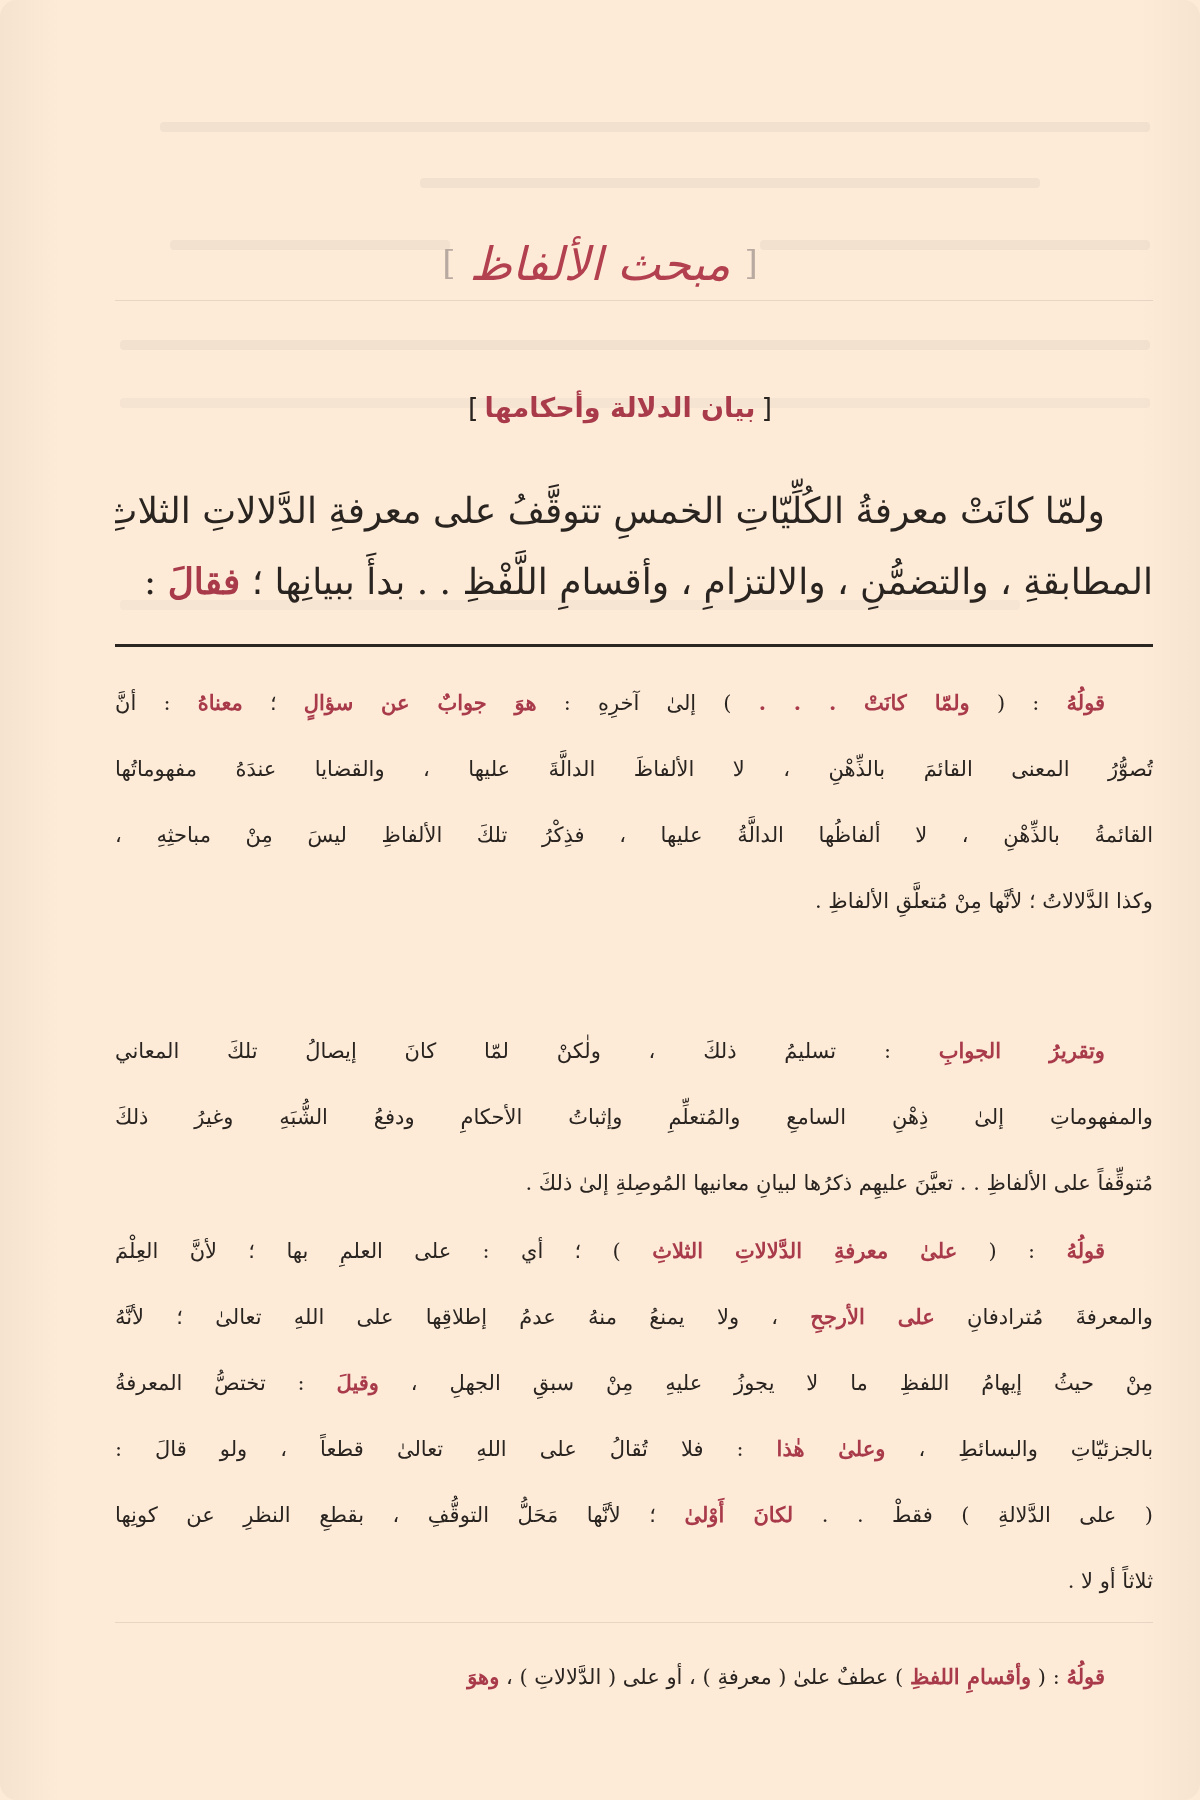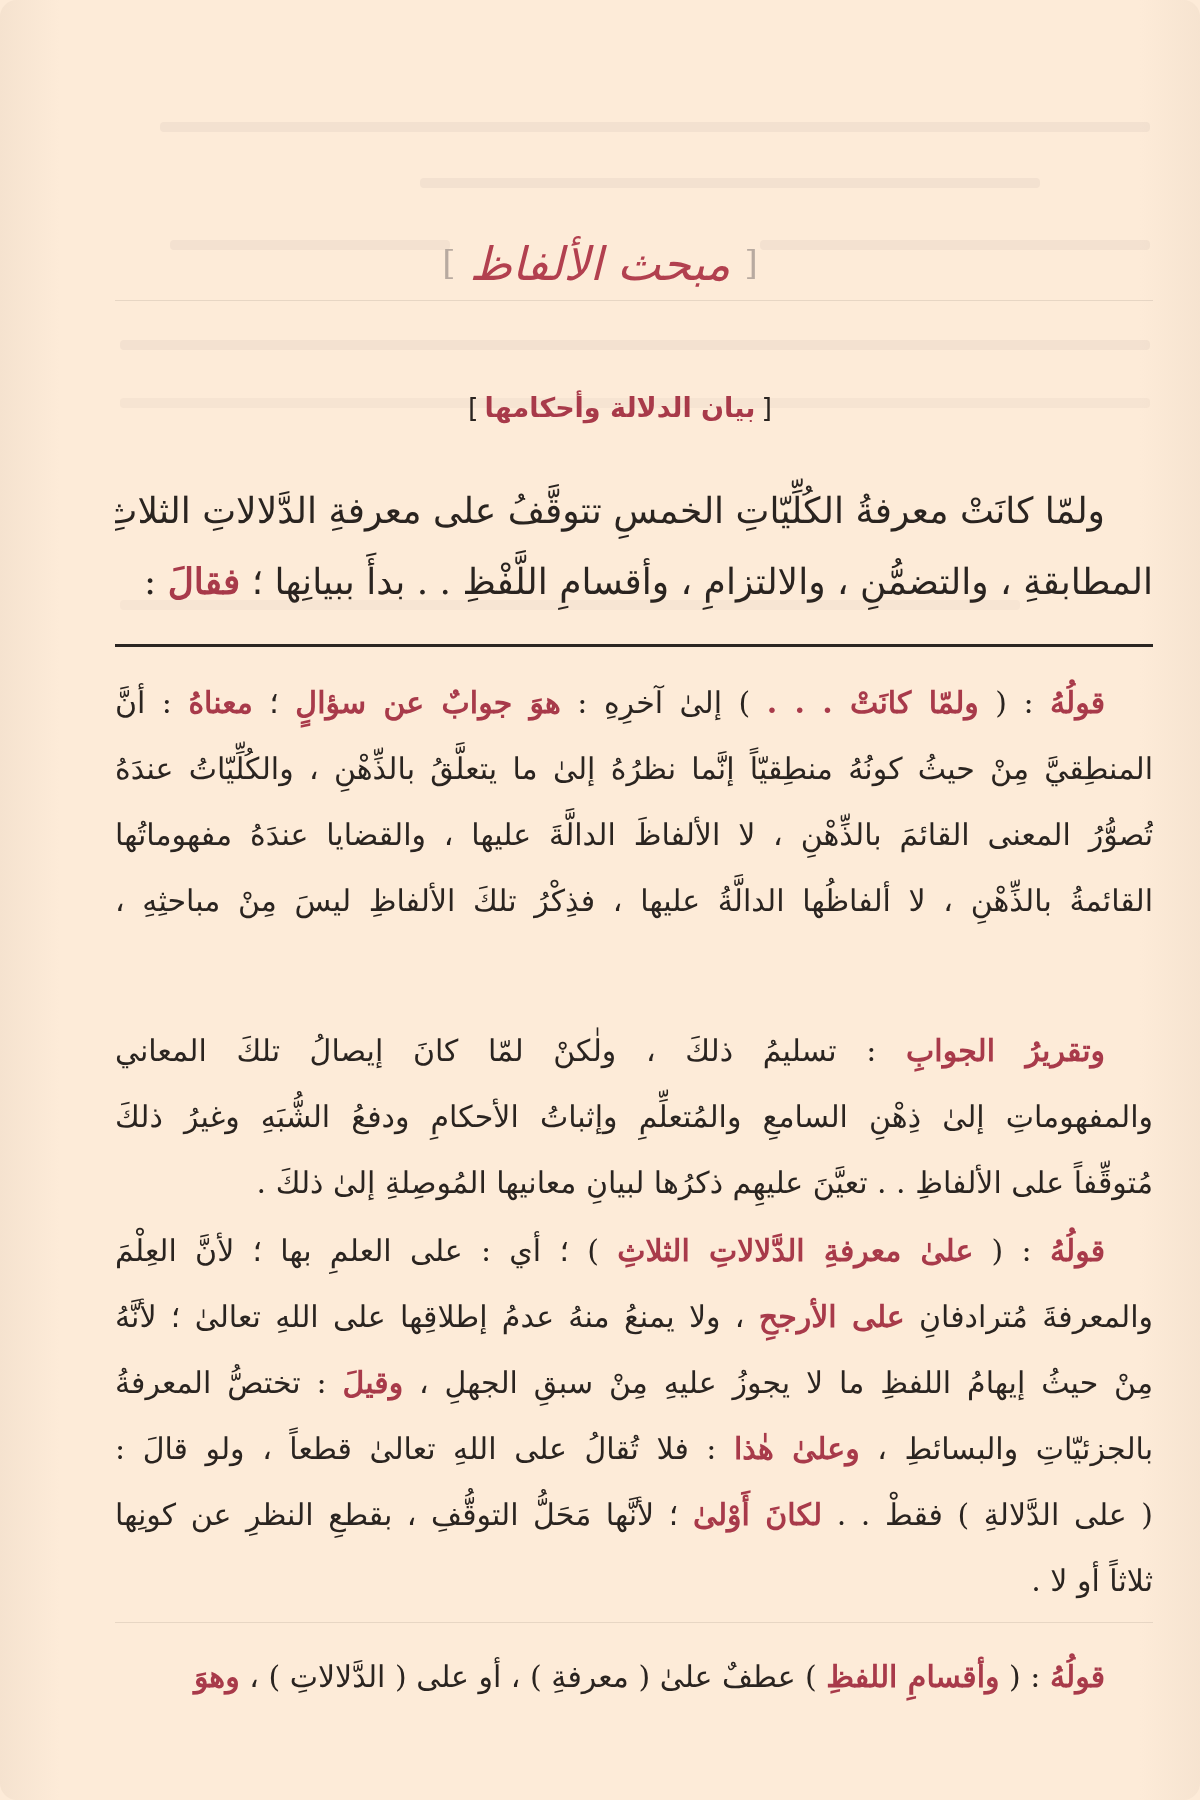--- a/index.html
+++ b/index.html
@@ -72,21 +72,21 @@
     .block {
       position: absolute;
       left: 115px;
       width: 1038px;
       direction: rtl;
     }
     .line {
       display: block;
       height: 66px;
       line-height: 66px;
-      font-size: 30px;
+      font-size: 21px;
       white-space: nowrap;
       text-align: justify;
       text-align-last: justify;
       overflow: hidden;
     }
     .line.last {
       text-align-last: right;
     }
     .line.indent {
       padding-right: 48px;
@@ -152,23 +152,23 @@
 
   <div class="block main-block">
       <span class="line indent"><span>ولمّا كانَتْ معرفةُ الكُلِّيّاتِ الخمسِ تتوقَّفُ على معرفةِ الدَّلالاتِ الثلاثِ :</span></span>
       <span class="line last"><span>المطابقةِ ، والتضمُّنِ ، والالتزامِ ، وأقسامِ اللَّفْظِ . . بدأَ ببيانِها ؛ </span><span class="accent">فقالَ</span><span> :</span></span>
     </div>
 
   <div class="separator"></div>
 
   <div class="block c1">
       <span class="line indent"><span class="accent">قولُهُ</span><span> : ( </span><span class="accent">ولمّا كانَتْ . . .</span><span> ) إلىٰ آخرِهِ : </span><span class="accent">هوَ جوابٌ عن سؤالٍ</span><span> ؛ </span><span class="accent">معناهُ</span><span> : أنَّ</span></span>
-      <span class="line"><span>المنطِقيَّ مِنْ حيثُ كونُهُ منطِقيّاً إنَّما نظرُهُ إلىٰ ما يتعلَّقُ بالذِّهْنِ ، والكُلِّيّاتُ عندَهُ</span></span>
       <span class="line"><span>تُصوُّرُ المعنى القائمَ بالذِّهْنِ ، لا الألفاظَ الدالَّةَ عليها ، والقضايا عندَهُ مفهوماتُها</span></span>
       <span class="line"><span>القائمةُ بالذِّهْنِ ، لا ألفاظُها الدالَّةُ عليها ، فذِكْرُ تلكَ الألفاظِ ليسَ مِنْ مباحثِهِ ،</span></span>
+      <span class="line last"><span>وكذا الدَّلالاتُ ؛ لأنَّها مِنْ مُتعلَّقِ الألفاظِ .</span></span>
     </div>
   <div class="block c2">
       <span class="line indent"><span class="accent">وتقريرُ الجوابِ</span><span> : تسليمُ ذلكَ ، ولٰكنْ لمّا كانَ إيصالُ تلكَ المعاني</span></span>
       <span class="line"><span>والمفهوماتِ إلىٰ ذِهْنِ السامعِ والمُتعلِّمِ وإثباتُ الأحكامِ ودفعُ الشُّبَهِ وغيرُ ذلكَ</span></span>
       <span class="line last"><span>مُتوقِّفاً على الألفاظِ . . تعيَّنَ عليهِم ذكرُها لبيانِ معانيها المُوصِلةِ إلىٰ ذلكَ .</span></span>
     </div>
   <div class="block c3">
       <span class="line indent"><span class="accent">قولُهُ</span><span> : ( </span><span class="accent">علىٰ معرفةِ الدَّلالاتِ الثلاثِ</span><span> ) ؛ أي : على العلمِ بها ؛ لأنَّ العِلْمَ</span></span>
       <span class="line"><span>والمعرفةَ مُترادفانِ </span><span class="accent">على الأرجحِ</span><span> ، ولا يمنعُ منهُ عدمُ إطلاقِها على اللهِ تعالىٰ ؛ لأنَّهُ</span></span>
       <span class="line"><span>مِنْ حيثُ إيهامُ اللفظِ ما لا يجوزُ عليهِ مِنْ سبقِ الجهلِ ، </span><span class="accent">وقيلَ</span><span> : تختصُّ المعرفةُ</span></span>

